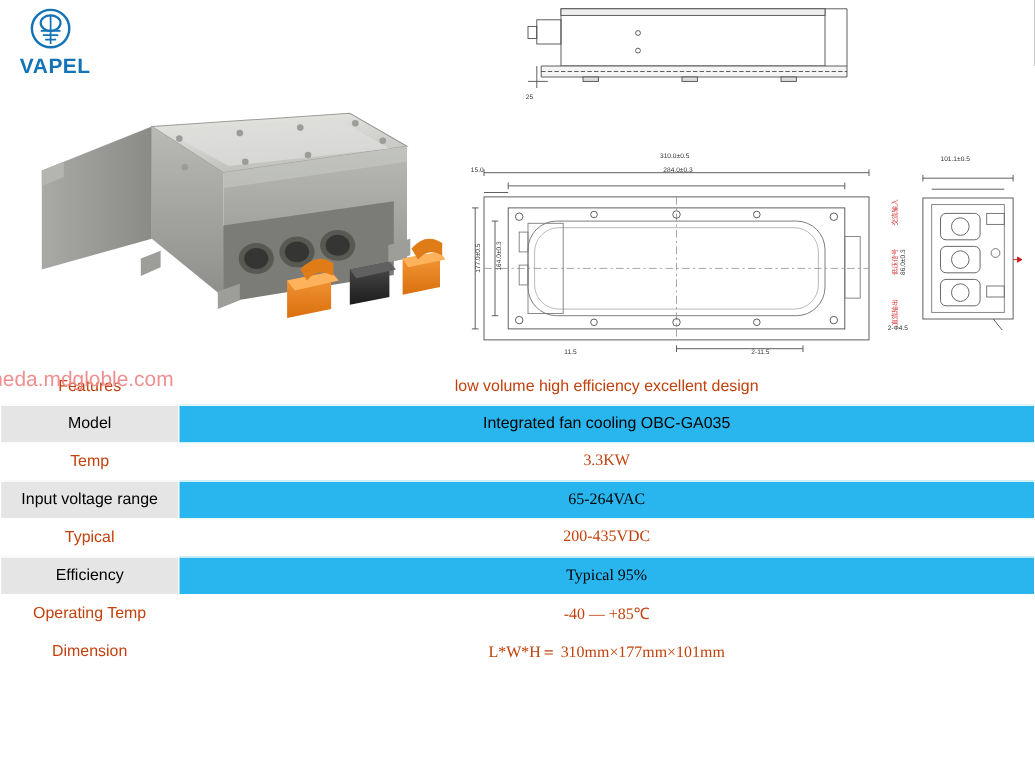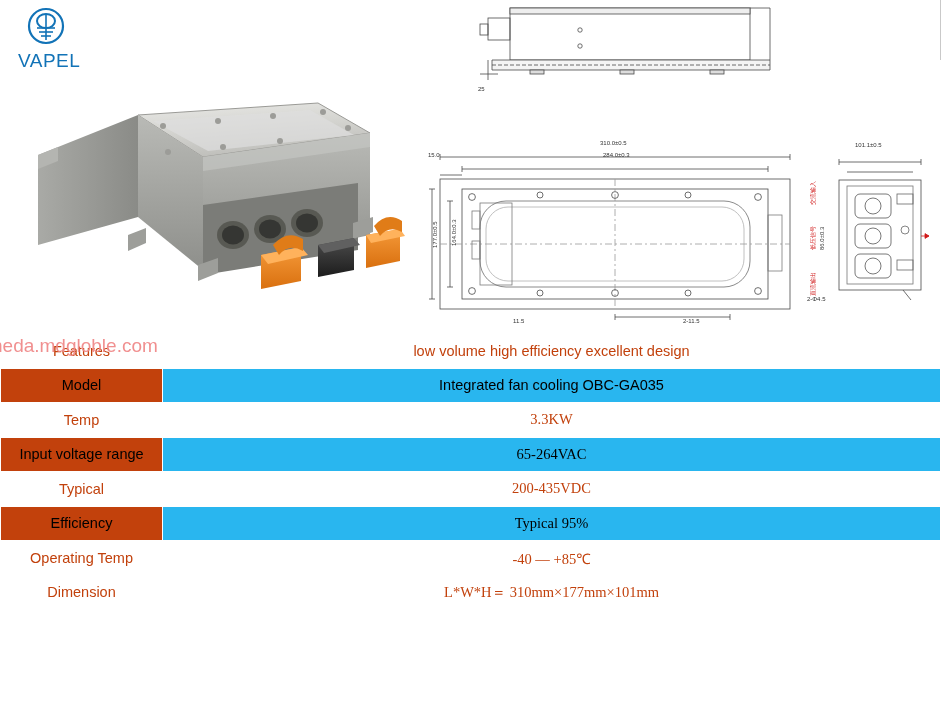--- a/index.html
+++ b/index.html
@@ -42,21 +42,21 @@
     left: 14px;
     top: 0px;
     width: 44px;
     height: 44px;
   }
   .logo-text {
     position: absolute;
     left: 8px;
     top: 44px;
     font-size: 19px;
-    font-weight: normal;
+    font-weight: bold;
     color: #1273b7;
     letter-spacing: 0.5px;
   }
 
   
   .watermark {
     position: absolute;
     left: -8px;
     top: 335px;
     font-size: 19px;
@@ -141,21 +141,21 @@
   }
   .row-white td {
     background: #ffffff;
     color: #c2410c;
   }
   .row-blue td {
     background: #29b6ef;
     color: #000000;
   }
   .row-blue td.label-cell {
-    background: #c2410c;
+    background: #e5e5e5;
   }
   .row-white td.label-cell {
     background: #ffffff;
   }
   .serif-val {
     font-family: Liberation Serif, serif;
     font-size: 15.5px;
   }
 </style>
 </head>

